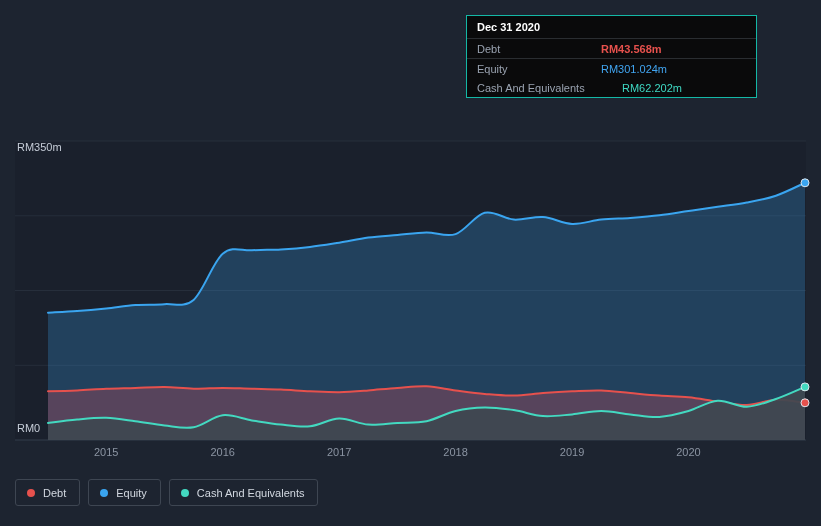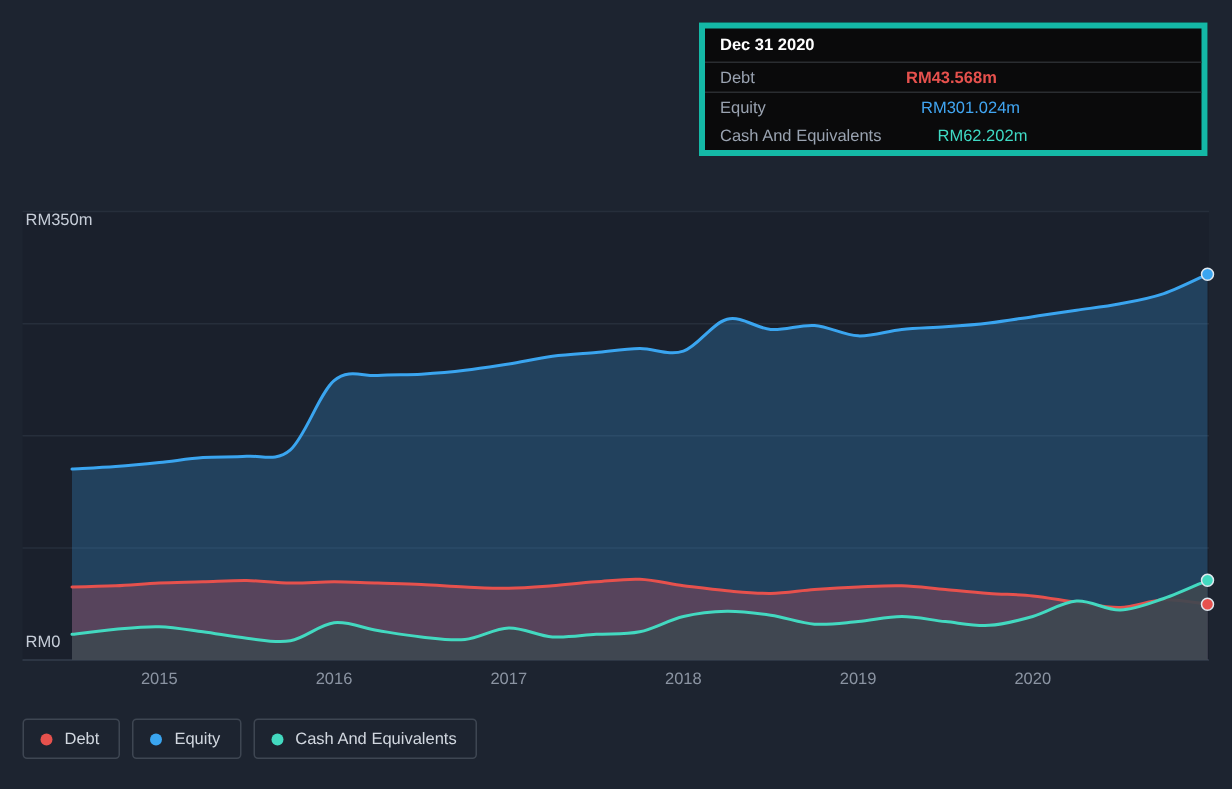--- a/index.html
+++ b/index.html
@@ -11,31 +11,31 @@
   }
   svg.chart{position:absolute;left:0;top:0;width:821px;height:526px;display:block;}
 
   
   .ylabel{position:absolute;left:17px;font-size:11px;color:#c6cdd8;}
   .ylabel.top{top:121px;margin-top:20px;}
   .ylabel.bottom{top:422px;}
 
   
   .tooltip{
-    position:absolute;left:466px;top:15px;width:339px;
-    background:#0a0a0b;border:4px solid #14b8a6;
+    position:absolute;left:466px;top:15px;width:291px;
+    background:#0a0a0b;border:1px solid #14b8a6;
     font-size:11px;color:#9aa3b1;box-sizing:border-box;
   }
   .t-row{display:flex;align-items:center;height:19px;padding:0 10px;}
   .t-row.bordered{border-bottom:1px solid #2a2d31;}
   .t-date{height:22px;font-weight:bold;color:#ffffff;}
   .t-label{width:124px;flex:none;color:#9aa3b1;}
   .t-val{white-space:nowrap;}
   .t-val.red{color:#e6514d;font-weight:bold;}
-  .t-val.blue{color:#41a5f1;margin-left:10px;}
+  .t-val.blue{color:#41a5f1;}
   .t-val.teal{color:#3fd9c4;padding-left:21px;}
   .t-val b{color:#ffffff;font-weight:bold;}
   .t-val .gray{color:#9aa3b1;margin-left:4px;font-weight:normal;}
 
   
   .legend{position:absolute;left:15px;top:479px;display:flex;gap:8px;}
   .legend-item{
     display:inline-flex;align-items:center;gap:8px;height:27px;
     padding:0 13px 0 11px;border:1px solid #3e4652;border-radius:3px;
     color:#d2d8e0;font-size:11px;cursor:pointer;box-sizing:border-box;

